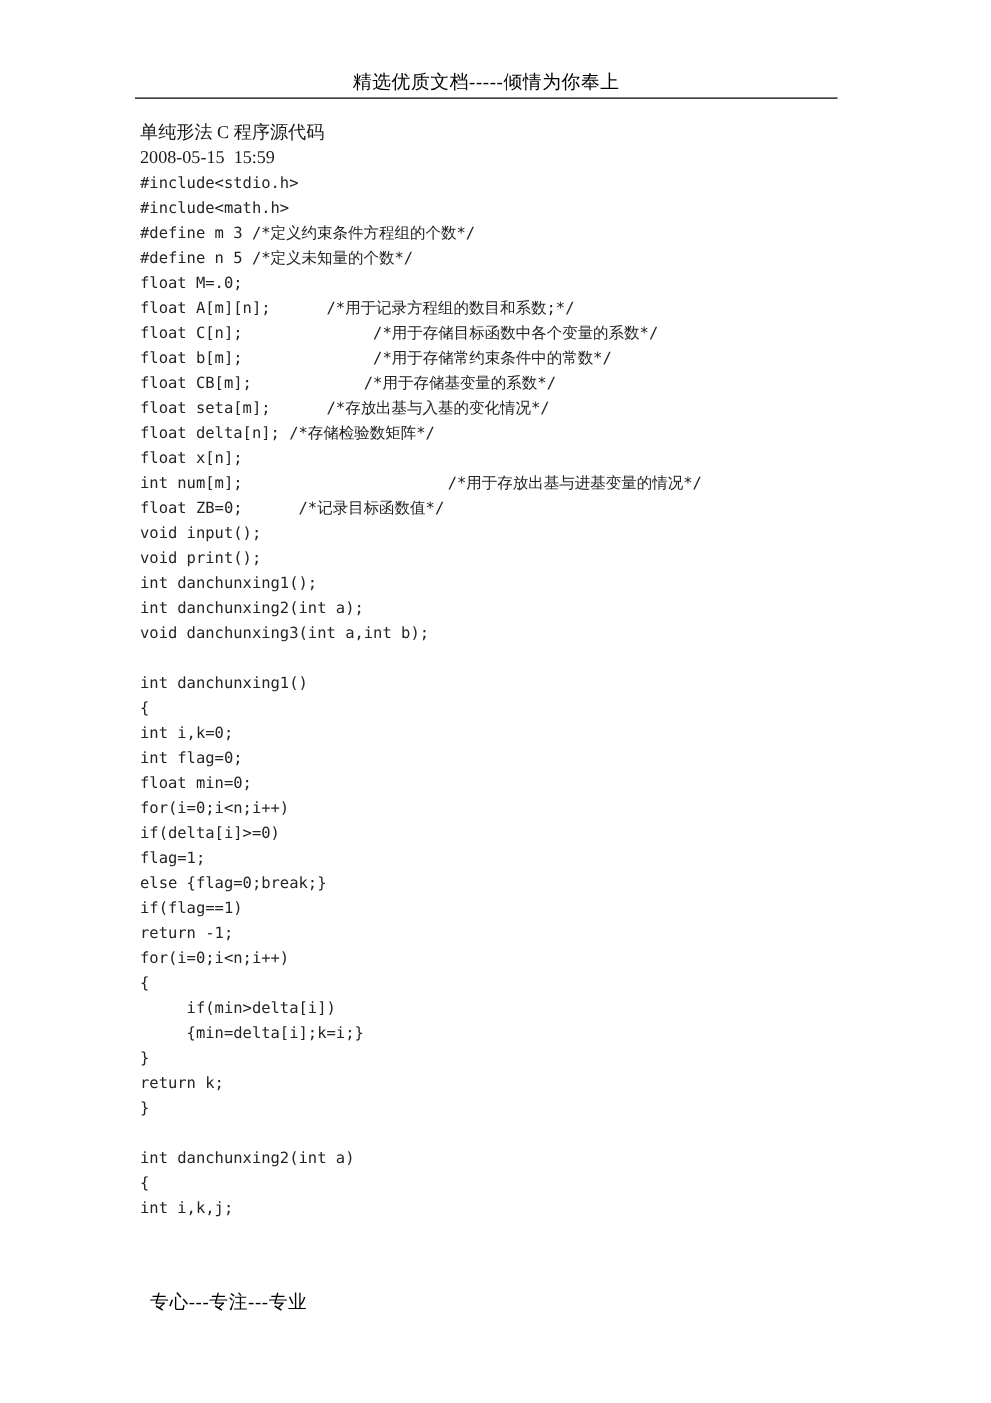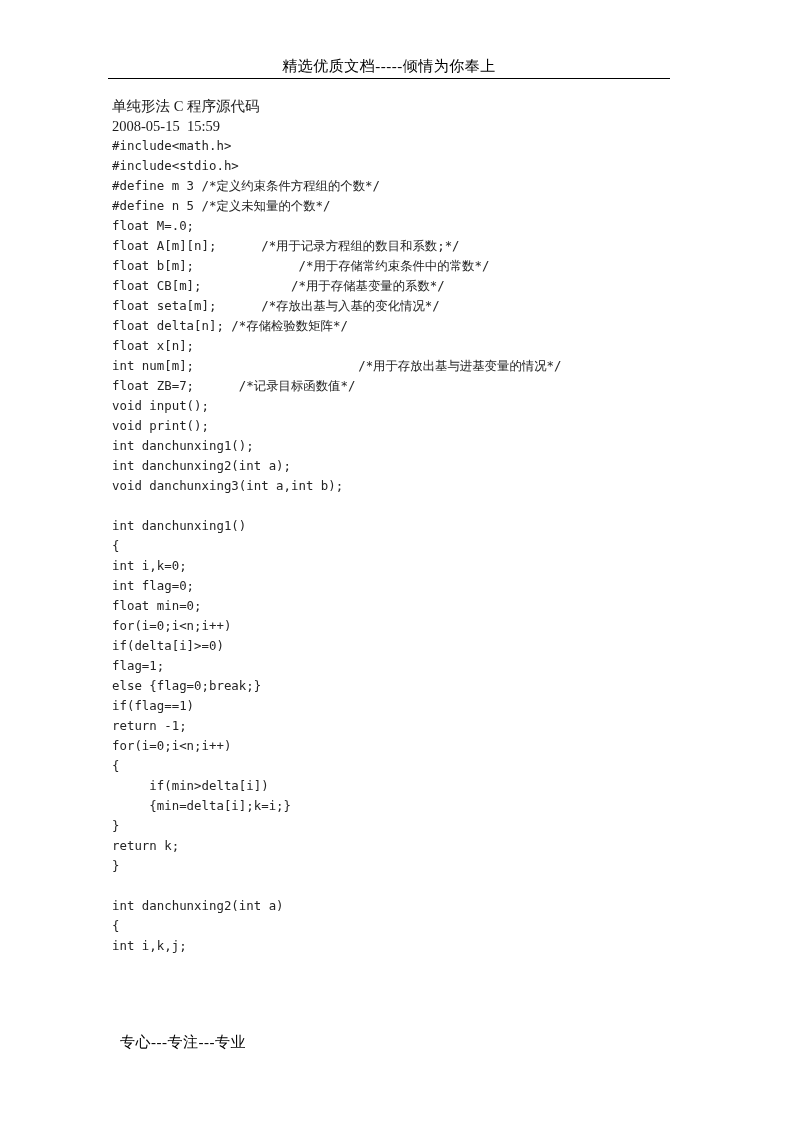--- a/index.html
+++ b/index.html
@@ -85,33 +85,34 @@
 
   <div class="header-wrap">
     <div class="header-text">精选优质文档-----倾情为你奉上</div>
     <div class="header-rule"></div>
   </div>
 
   <div class="doc-body">
     <div class="title-line">单纯形法 C 程序源代码</div>
     <div class="title-line">2008-05-15  15:59</div>
     <div id="code-block">
+        <div class="code-line">#include&lt;stdio.h&gt;</div>
         <div class="code-line">#include&lt;math.h&gt;</div>
-        <div class="code-line">#include&lt;stdio.h&gt;</div>
         <div class="code-line">#define m 3 /*定义约束条件方程组的个数*/</div>
         <div class="code-line">#define n 5 /*定义未知量的个数*/</div>
         <div class="code-line">float M=.0;</div>
         <div class="code-line">float A[m][n];      /*用于记录方程组的数目和系数;*/</div>
+        <div class="code-line">float C[n];              /*用于存储目标函数中各个变量的系数*/</div>
         <div class="code-line">float b[m];              /*用于存储常约束条件中的常数*/</div>
         <div class="code-line">float CB[m];            /*用于存储基变量的系数*/</div>
         <div class="code-line">float seta[m];      /*存放出基与入基的变化情况*/</div>
         <div class="code-line">float delta[n]; /*存储检验数矩阵*/</div>
         <div class="code-line">float x[n];</div>
         <div class="code-line">int num[m];                      /*用于存放出基与进基变量的情况*/</div>
-        <div class="code-line">float ZB=7;      /*记录目标函数值*/</div>
+        <div class="code-line">float ZB=0;      /*记录目标函数值*/</div>
         <div class="code-line">void input();</div>
         <div class="code-line">void print();</div>
         <div class="code-line">int danchunxing1();</div>
         <div class="code-line">int danchunxing2(int a);</div>
         <div class="code-line">void danchunxing3(int a,int b);</div>
         <div class="code-line blank"></div>
         <div class="code-line">int danchunxing1()</div>
         <div class="code-line">{</div>
         <div class="code-line">int i,k=0;</div>
         <div class="code-line">int flag=0;</div>

